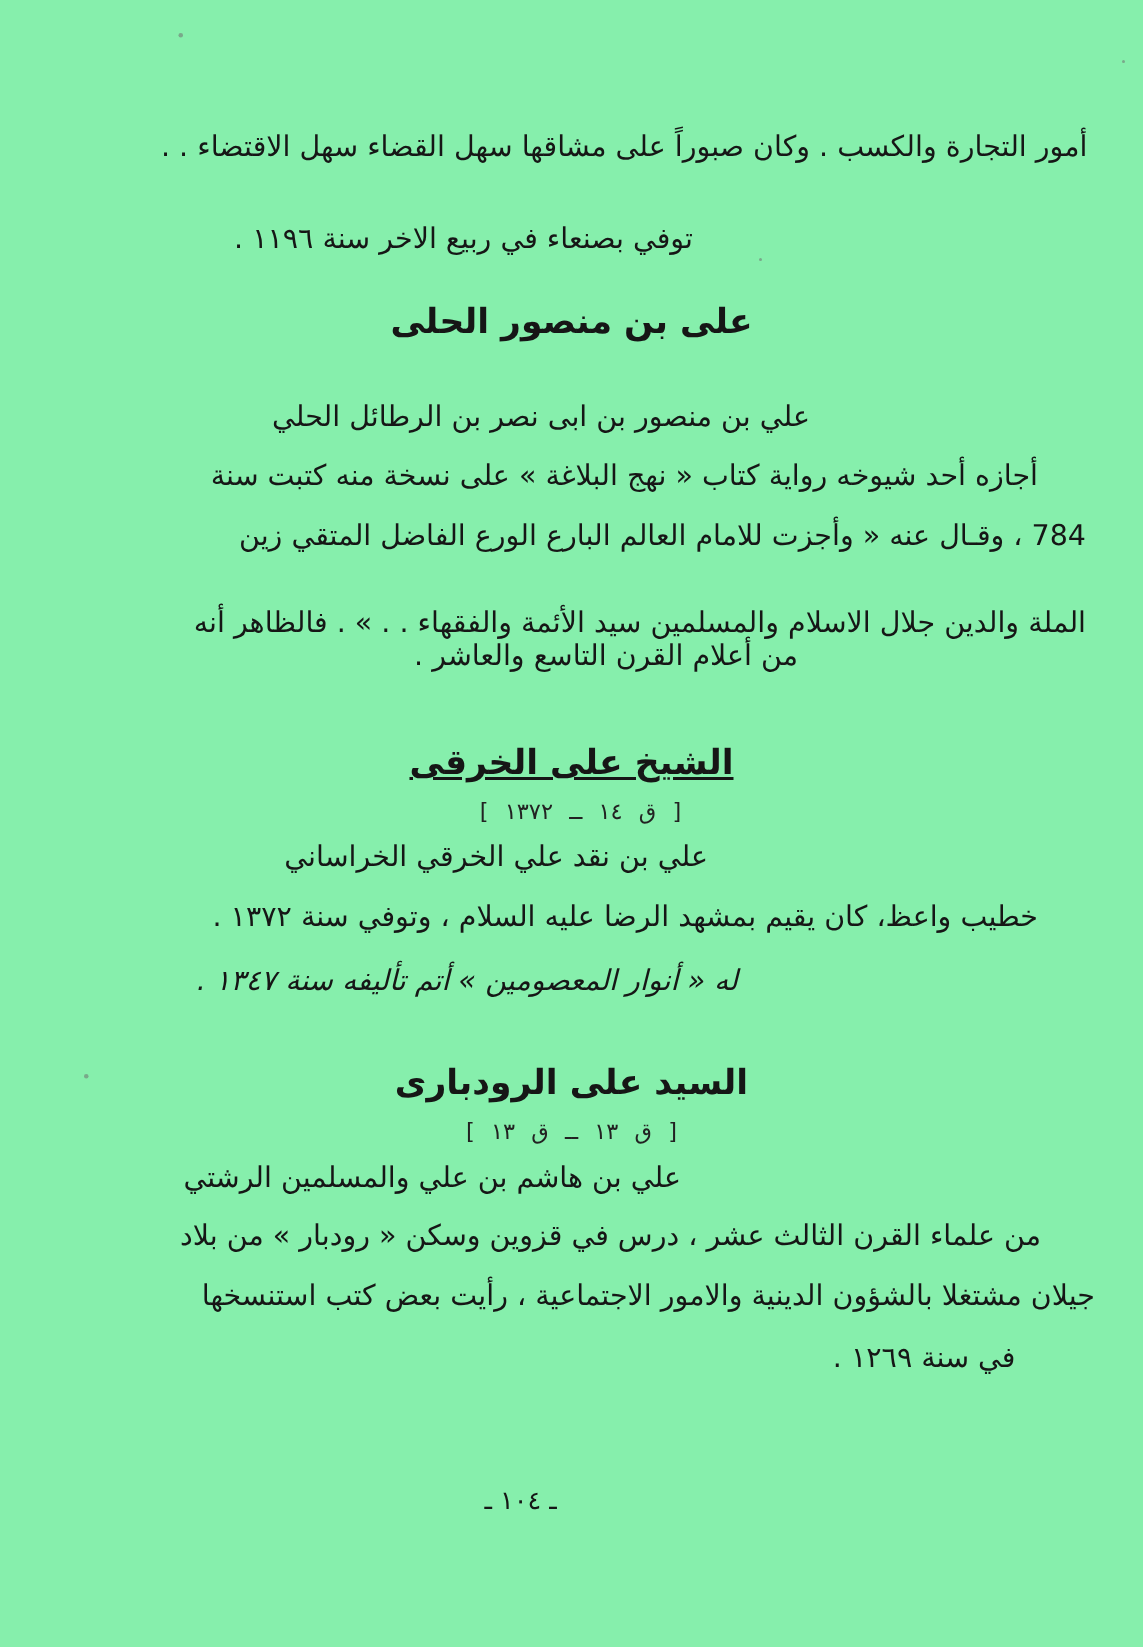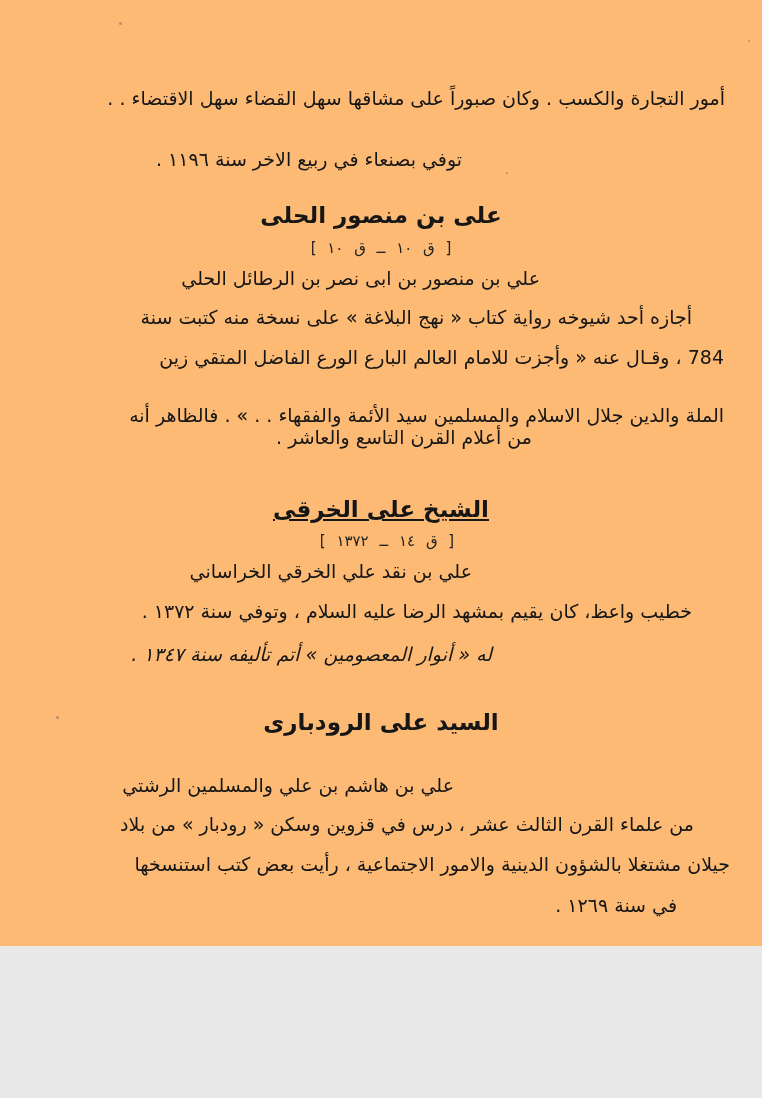--- a/index.html
+++ b/index.html
@@ -1,23 +1,23 @@
 <!DOCTYPE html>
 <html lang="ar" dir="rtl"><head>
 <meta charset="utf-8">
 <style>
   html, body { margin: 0; padding: 0; }
   body { background: #e8e8e8; }
 
   .page {
     position: relative;
     width: 762px;
-    height: 946px;
+    height: 1098px;
     margin: 0 auto;
-    background: #fdba74;
+    background: #86efac;
     color: #161616;
     font-family: "DejaVu Sans", sans-serif;
     direction: rtl;
     overflow: hidden;
   }
 
   .line {
     position: absolute;
     white-space: nowrap;
     font-size: 19px;
@@ -97,34 +97,34 @@
 
   <div class="speck sp1"></div>
   <div class="speck sp2"></div>
   <div class="speck sp3"></div>
   <div class="speck sp4"></div>
 
   <div class="line l-intro-0">أمور التجارة والكسب . وكان صبوراً على مشاقها سهل القضاء سهل الاقتضاء . .</div>
   <div class="line l-intro-1">توفي بصنعاء في ربيع الاخر سنة ١١٩٦ .</div>
 
   <div class="line centered section-title l-s1-title">على بن منصور الحلى</div>
-  <div class="line centered dates-line l-s1-dates">[ ق ١٠ ــ ق ١٠ ]</div>
   <div class="line name-line l-s1-name">علي بن منصور بن ابى نصر بن الرطائل الحلي</div>
   <div class="line l-s1-b0">أجازه أحد شيوخه رواية كتاب « نهج البلاغة » على نسخة منه كتبت سنة</div>
   <div class="line l-s1-b1">784 ، وقـال عنه « وأجزت للامام العالم البارع الورع الفاضل المتقي زين</div>
   <div class="line l-s1-b2">الملة والدين جلال الاسلام والمسلمين سيد الأئمة والفقهاء . . » . فالظاهر أنه</div>
   <div class="line l-s1-b3">من أعلام القرن التاسع والعاشر .</div>
 
   <div class="line centered section-title l-s2-title">الشيخ على الخرقى</div>
   <div class="line centered dates-line l-s2-dates">[ ق ١٤ ــ ١٣٧٢ ]</div>
   <div class="line name-line l-s2-name">علي بن نقد علي الخرقي الخراساني</div>
   <div class="line l-s2-b0">خطيب واعظ، كان يقيم بمشهد الرضا عليه السلام ، وتوفي سنة ١٣٧٢ .</div>
   <div class="line l-s2-b1">له « أنوار المعصومين » أتم تأليفه سنة ١٣٤٧ .</div>
 
   <div class="line centered section-title l-s3-title">السيد على الرودبارى</div>
+  <div class="line centered dates-line l-s3-dates">[ ق ١٣ ــ ق ١٣ ]</div>
   <div class="line name-line l-s3-name">علي بن هاشم بن علي والمسلمين الرشتي</div>
   <div class="line l-s3-b0">من علماء القرن الثالث عشر ، درس في قزوين وسكن « رودبار » من بلاد</div>
   <div class="line l-s3-b1">جيلان مشتغلا بالشؤون الدينية والامور الاجتماعية ، رأيت بعض كتب استنسخها</div>
   <div class="line l-s3-b2">في سنة ١٢٦٩ .</div>
 
   <div class="footer-number">ـ ١٠٤ ـ</div>
 
 </div>
 
 </body></html>

